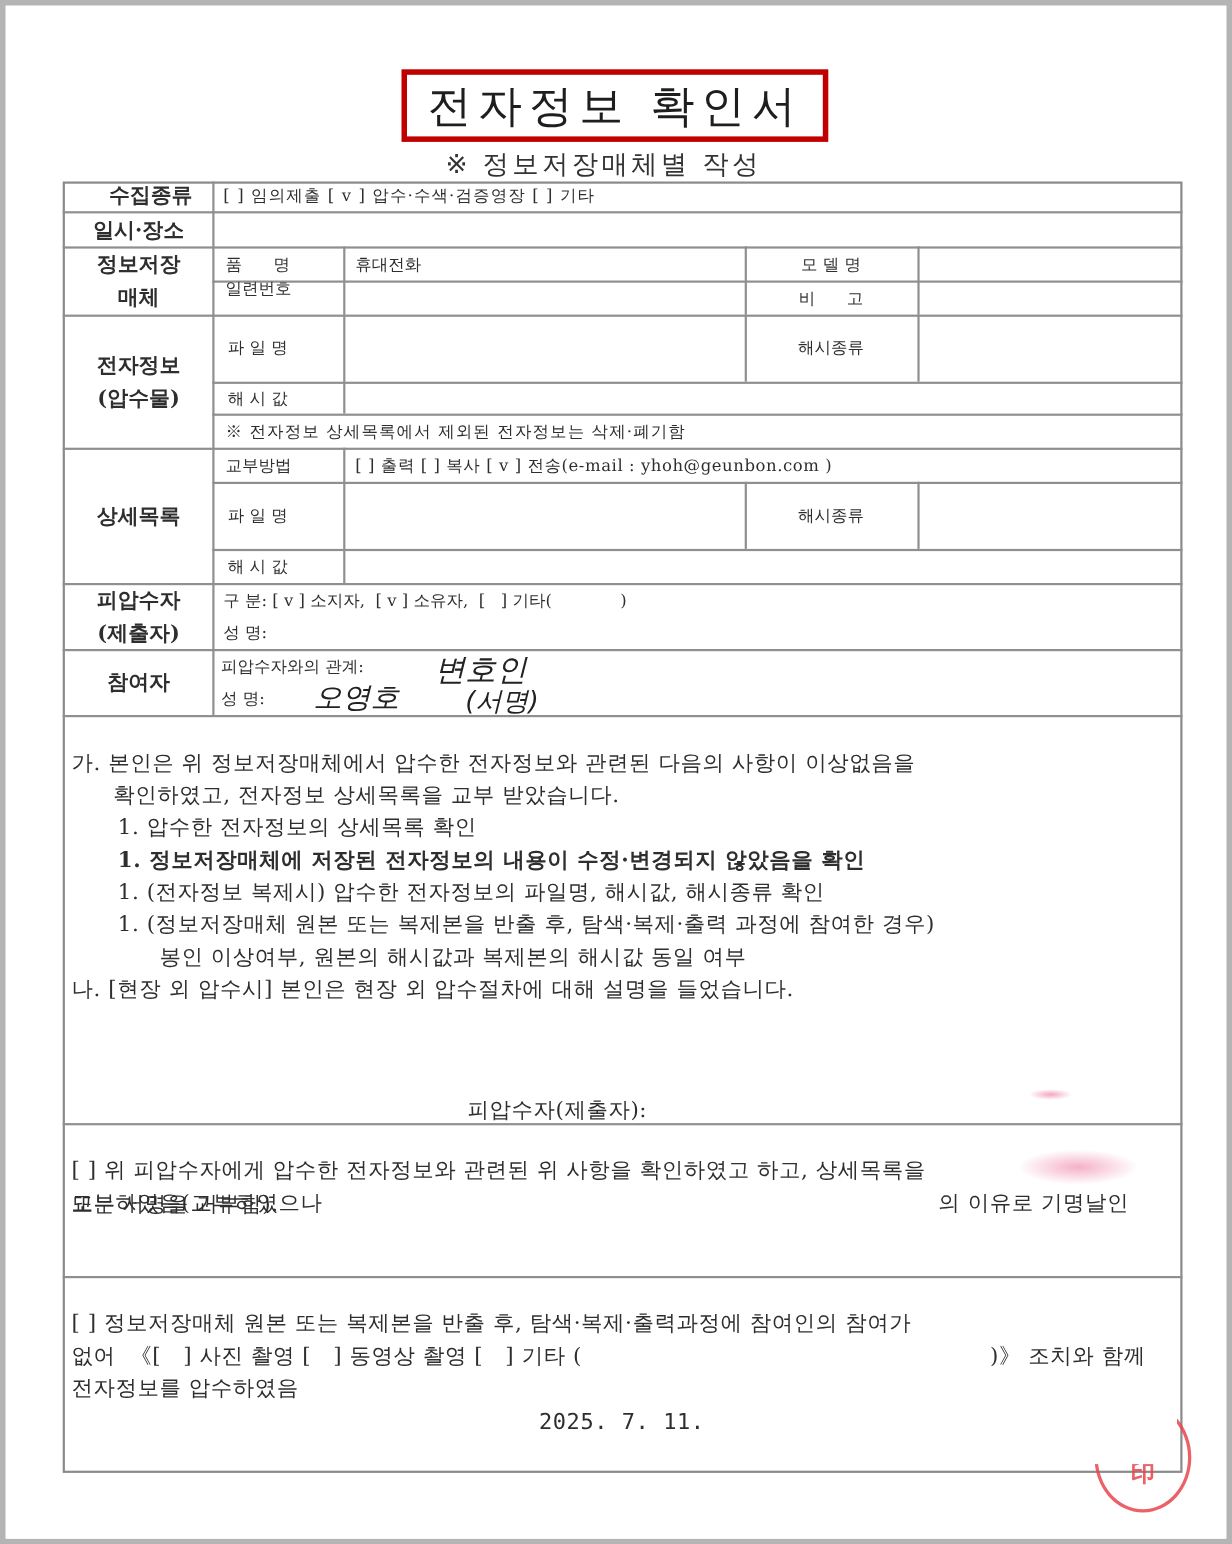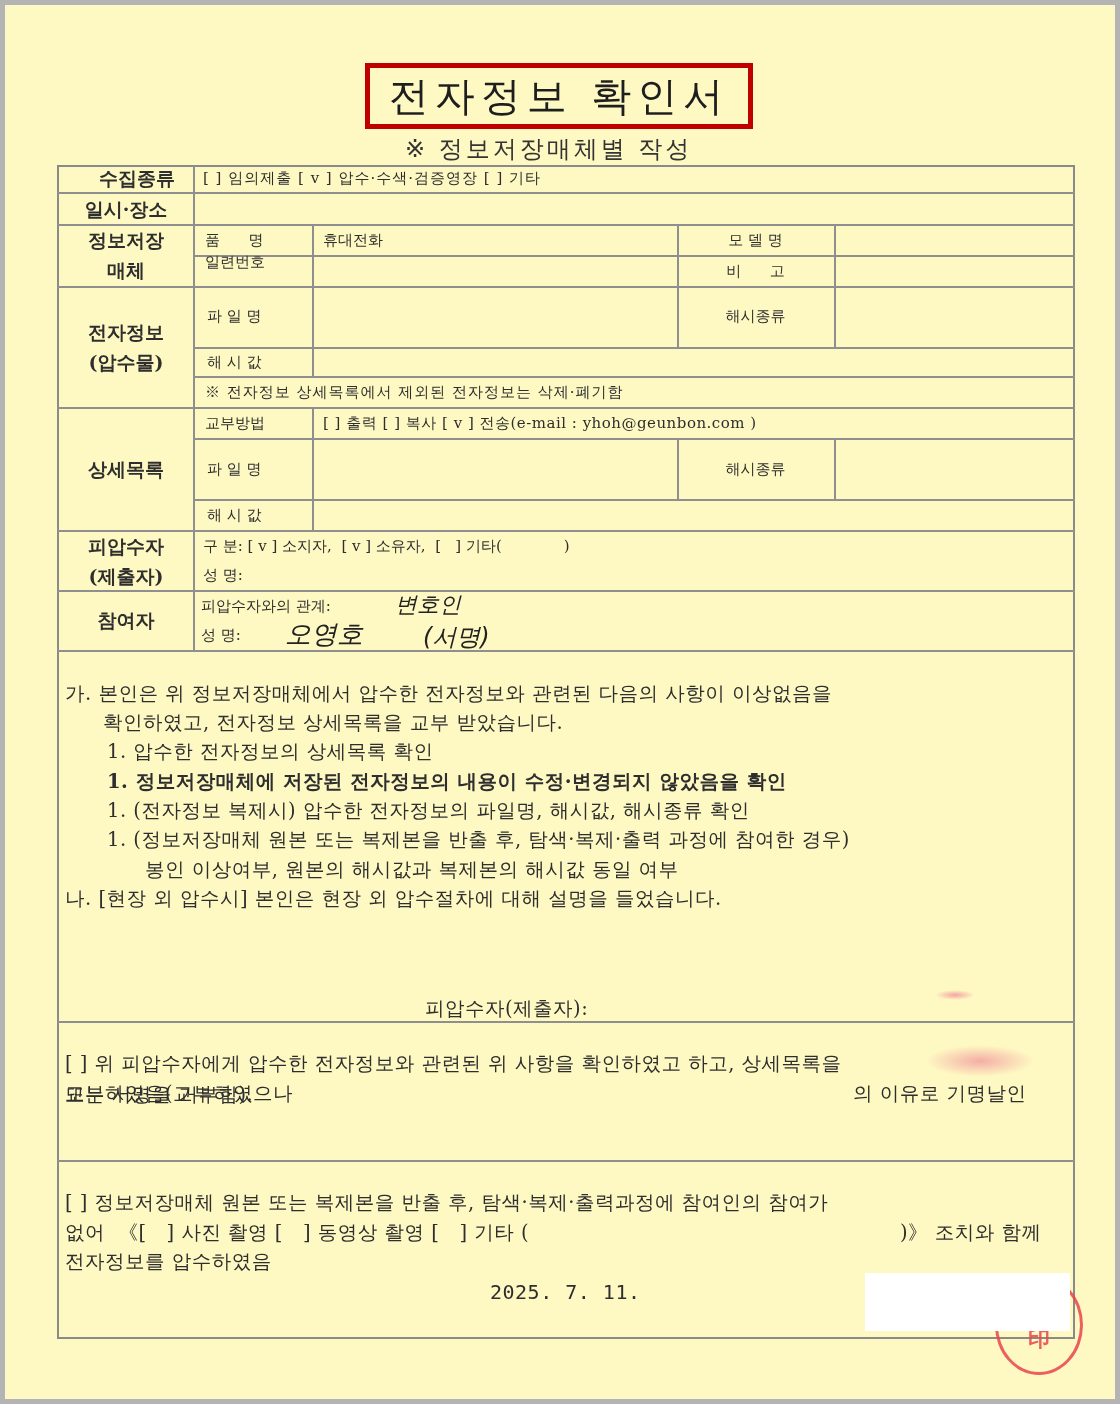--- a/index.html
+++ b/index.html
@@ -3,21 +3,21 @@
 <meta charset="utf-8">
 <style>
   html, body { margin:0; padding:0; }
   body {
     width:1120px; height:1404px; background:#b4b4b4;
     font-family:"DejaVu Serif","Liberation Serif",serif;
     color:#2a2a2a; position:relative; overflow:hidden;
   }
   .page {
     position:absolute; left:5px; top:5px; width:1110px; height:1394px;
-    background:#fef9c3;
+    background:#ffffff;
   }
   .abs { position:absolute; }
   .title-box {
     left:360px; top:58px; width:388px; height:66px;
     border:5px solid #c00000; box-sizing:border-box;
     display:flex; align-items:center; justify-content:center;
   }
   .title-text { font-size:40px; letter-spacing:6px; color:#1e1e1e; font-family:"DejaVu Sans","Liberation Sans",sans-serif; }
   .subtitle { left:400px; top:128px; font-size:24px; letter-spacing:3px; color:#333; font-family:"DejaVu Sans","Liberation Sans",sans-serif; }
 
@@ -123,21 +123,21 @@
   <div class="lbl" style="left:54px; top:526px; width:134px;">
     <div>피압수자</div>
     <div>(제출자)</div>
   </div>
   <div class="cell" style="left:198px; top:526px; white-space:pre;text-align:center;">구 분: [ v ] 소지자,  [ v ] 소유자,  [   ] 기타(             )</div>
   <div class="cell" style="left:198px; top:555px;">성 명:</div>
   <div class="cell" style="left:270px; top:555px;"></div>
 
   <div class="lbl" style="left:54px; top:600px; width:134px;">참여자</div>
   <div class="cell" style="left:196px; top:586px;">피압수자와의 관계:</div>
-  <div class="sign" style="left:390px; top:585px; font-size:22px;">변호인</div>
+  <div class="sign" style="left:390px; top:585px; font-size:28px;">변호인</div>
   <div class="cell" style="left:196px; top:615px;">성 명:</div>
   <div class="sign" style="left:280px; top:612px;">오영호</div>
   <div class="sign" style="left:418px; top:616px; font-size:24px;">(서명)</div>
 
   <div class="body-text" style="left:60px; top:675px;">가. 본인은  위  정보저장매체에서  압수한  전자정보와  관련된  다음의  사항이  이상없음을</div>
   <div class="body-text" style="left:98px; top:704px;">확인하였고, 전자정보 상세목록을 교부 받았습니다.</div>
   <div class="body-text" style="left:102px; top:733px;">1.  압수한 전자정보의 상세목록 확인</div>
   <div class="body-text" style="left:102px; top:763px;font-weight:bold;">1.  정보저장매체에 저장된 전자정보의 내용이 수정·변경되지 않았음을 확인</div>
   <div class="body-text" style="left:102px; top:792px;">1.  (전자정보 복제시) 압수한 전자정보의 파일명, 해시값, 해시종류 확인</div>
   <div class="body-text" style="left:102px; top:821px;">1.  (정보저장매체 원본 또는 복제본을 반출 후, 탐색·복제·출력 과정에 참여한 경우)</div>

